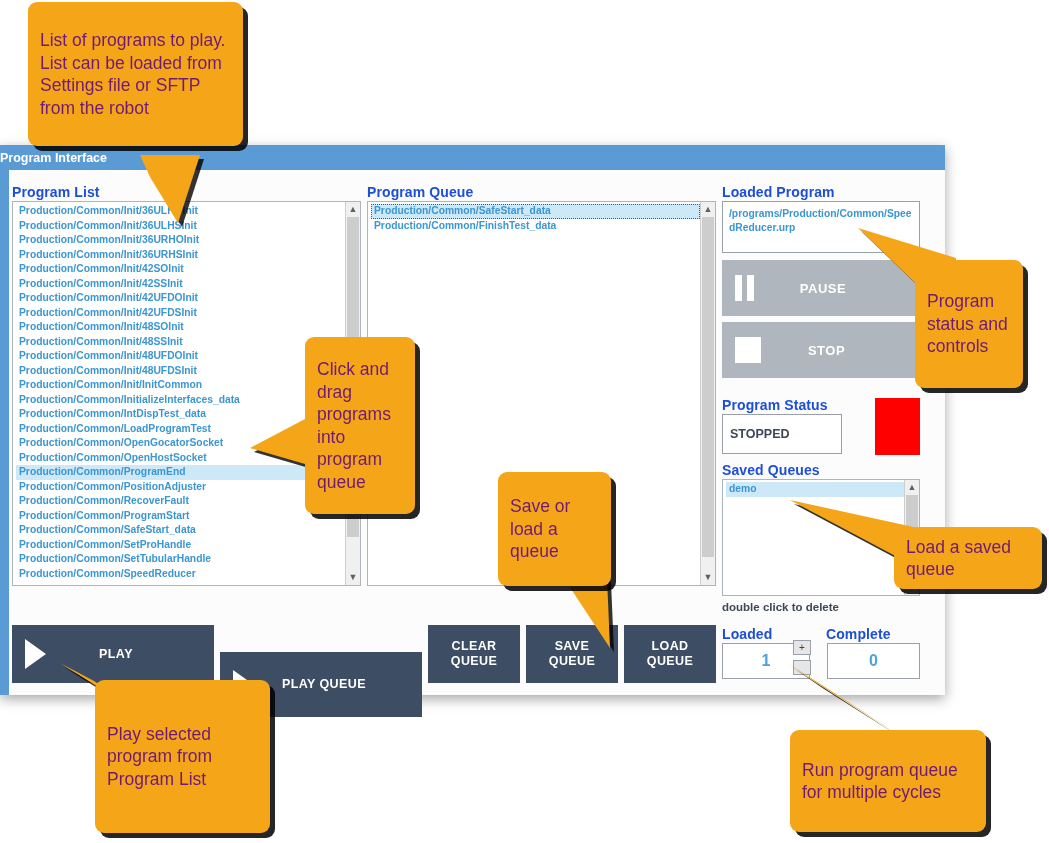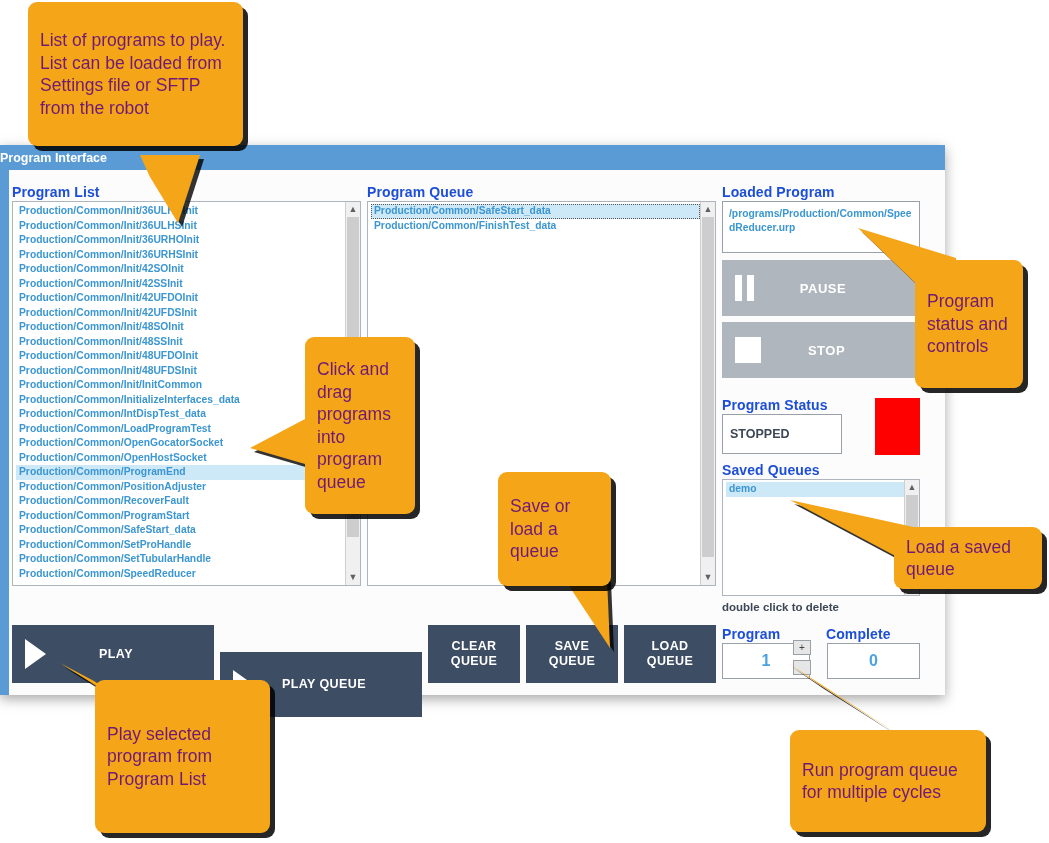--- a/index.html
+++ b/index.html
@@ -415,21 +415,21 @@
         </span>
       </div>
 
       <div class="dark-btn" style="left:615px; top:455px; width:92px; height:58px;">
         <span>
           <span>LOAD</span><br>
           <span>QUEUE</span>
         </span>
       </div>
 
-      <div class="sect-label" style="left:713px; top:456px;">Program</div>
+      <div class="sect-label" style="left:713px; top:456px;">Loaded</div>
       <div class="sect-label" style="left:817px; top:456px;">Complete</div>
 
       <div class="num-field" style="left:713px; top:473px; width:88px; height:36px;">1</div>
 
       <div class="spin-btn" style="left:784px; top:470px;">+</div>
       <div class="spin-btn" style="left:784px; top:490px;"></div>
 
       <div class="num-field" style="left:818px; top:473px; width:93px; height:36px;">0</div>
 
     </div>

